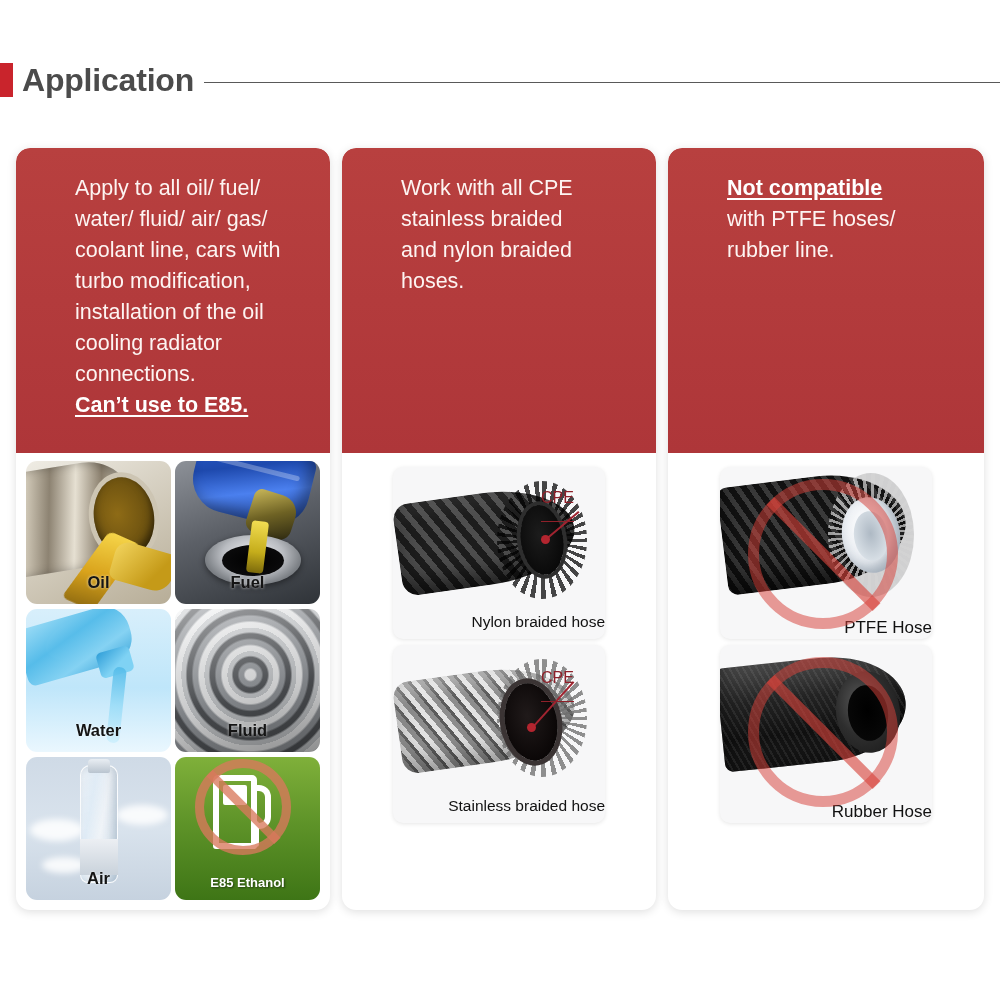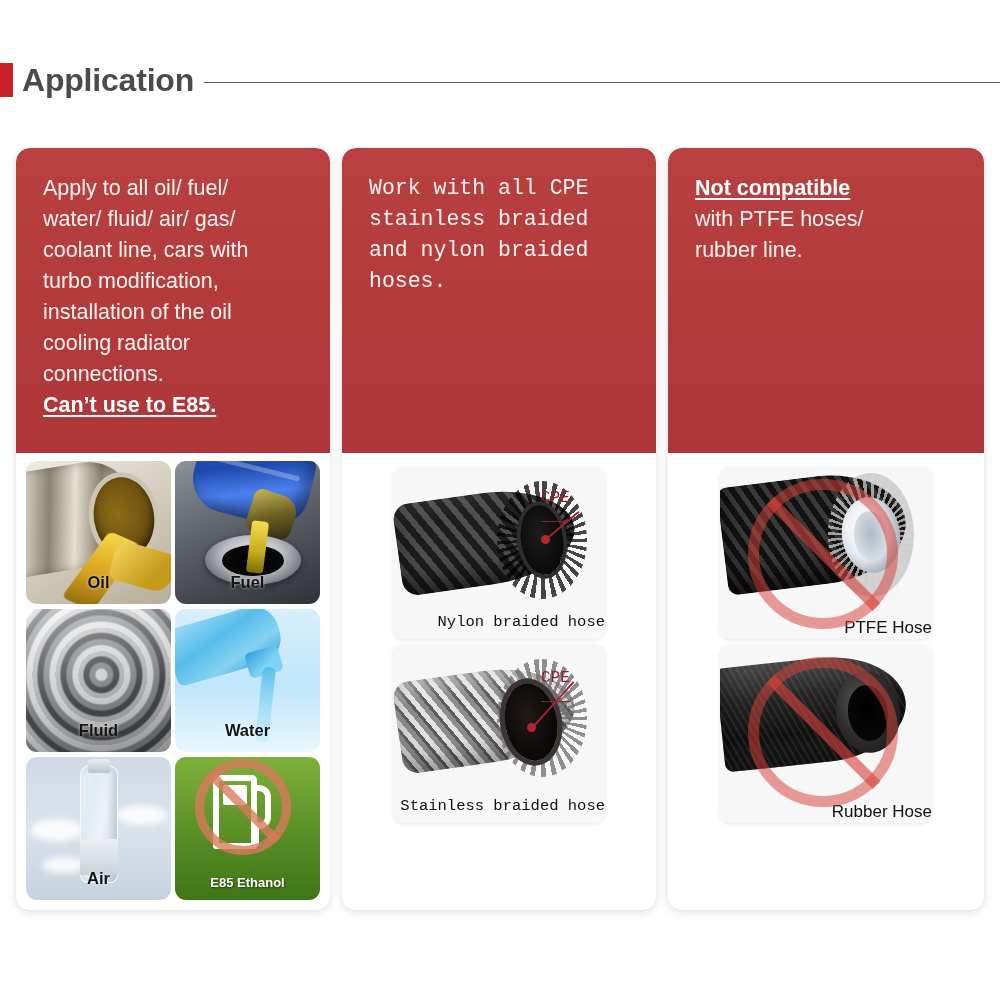--- a/index.html
+++ b/index.html
@@ -46,34 +46,35 @@
     gap: 12px;
   }
   .card {
     position: relative;
     background: #ffffff;
     border-radius: 14px;
     box-shadow: 0 2px 10px rgba(0,0,0,0.13);
     overflow: hidden;
   }
   .card-1 { width: 314px; }
-  .card-2 { width: 314px; font-family: Liberation Mono, monospace; }
+  .card-2 { width: 314px; }
   .card-3 { width: 316px; }
 
   .card-head {
     background: linear-gradient(180deg, #b8403f 0%, #ae3639 100%);
     border-radius: 14px 14px 0 0;
     padding: 25px 24px 10px 27px;
     height: 305px;
   }
   .card-head p {
     color: #fdf4f2;
     font-size: 21.5px;
     line-height: 1.44;
     font-weight: 400;
+    margin-left: 32px;
   }
   .emph {
     font-weight: 700;
     text-decoration: underline;
     text-underline-offset: 3px;
     color: #ffffff;
   }
 
   .card-body {
     padding: 8px 10px 12px 10px;
@@ -565,30 +566,30 @@
         <div class="tile img-fuel">
           <div class="jug"></div>
           <div class="jugline"></div>
           <div class="spout"></div>
           <div class="ringouter"></div>
           <div class="ringinner"></div>
           <div class="fstream"></div>
           <div class="tile-label">Fuel</div>
         </div>
 
-        <div class="tile img-fluid">
-          <div class="tile-label">Fluid</div>
-        </div>
-
         <div class="tile img-water">
           <div class="splash"></div>
           <div class="bottle"></div>
           <div class="neck"></div>
           <div class="wstream"></div>
           <div class="tile-label">Water</div>
+        </div>
+
+        <div class="tile img-fluid">
+          <div class="tile-label">Fluid</div>
         </div>
 
         <div class="tile img-air">
           <div class="cloud c1"></div>
           <div class="cloud c2"></div>
           <div class="cloud c3"></div>
           <div class="abottle"></div>
           <div class="acap"></div>
           <div class="alabel"></div>
           <div class="tile-label">Air</div>

